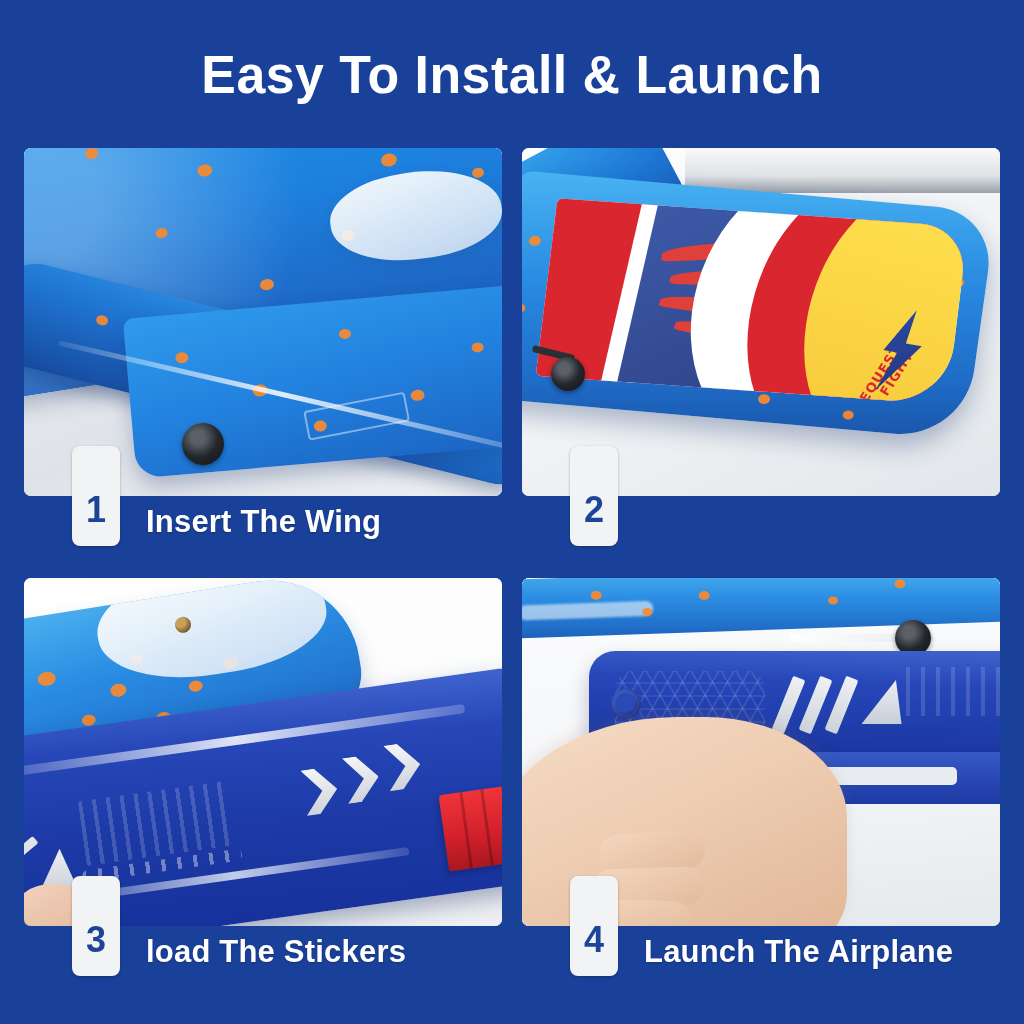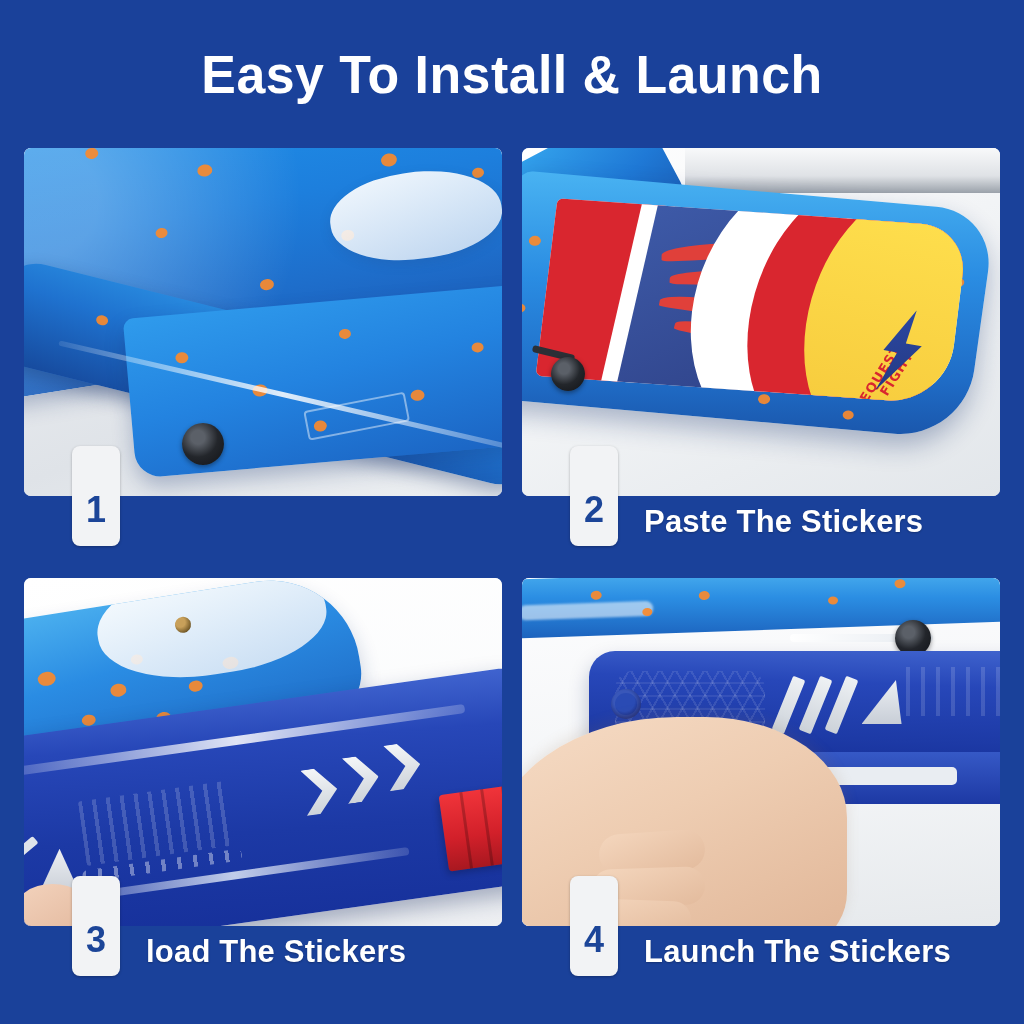--- a/index.html
+++ b/index.html
@@ -560,20 +560,21 @@
           <div class="p1-slot"></div>
         </div>
         <div class="p1-canopy"></div>
         <div class="p1-seam"></div>
         <div class="wheel p1-wheel"></div>
       </div>
       <div class="caption">
         <div class="badge">
           <span>1</span>
         </div>
+        <div class="caption-text">Insert The Wing</div>
       </div>
     </div>
 
     <div class="card c2">
       <div class="photo">
         <div class="p2-bg"></div>
         <div class="p2-shelf"></div>
         <div class="p2-body"></div>
         <div class="p2-wing">
           <div class="foam-dots">
@@ -607,21 +608,20 @@
             <div class="d-bolt"></div>
           </div>
         </div>
         <div class="p2-strut"></div>
         <div class="wheel p2-wheel"></div>
       </div>
       <div class="caption">
         <div class="badge">
           <span>2</span>
         </div>
-        <div class="caption-text">Paste The Stickers</div>
       </div>
     </div>
 
     <div class="card c3">
       <div class="photo">
         <div class="p3-bg"></div>
         <div class="p3-plane">
           <div class="foam-dots">
 
             <span class="speck" style="left:22%;top:38%;width:18px;height:14px"></span>
@@ -693,18 +693,18 @@
         <div class="p4-hand">
           <div class="p4-finger f1"></div>
           <div class="p4-finger f2"></div>
           <div class="p4-finger f3"></div>
         </div>
       </div>
       <div class="caption">
         <div class="badge">
           <span>4</span>
         </div>
-        <div class="caption-text">Launch The Stickers</div>
+        <div class="caption-text">Launch The Airplane</div>
       </div>
     </div>
 
   </div>
 </div>
 
 </body></html>

